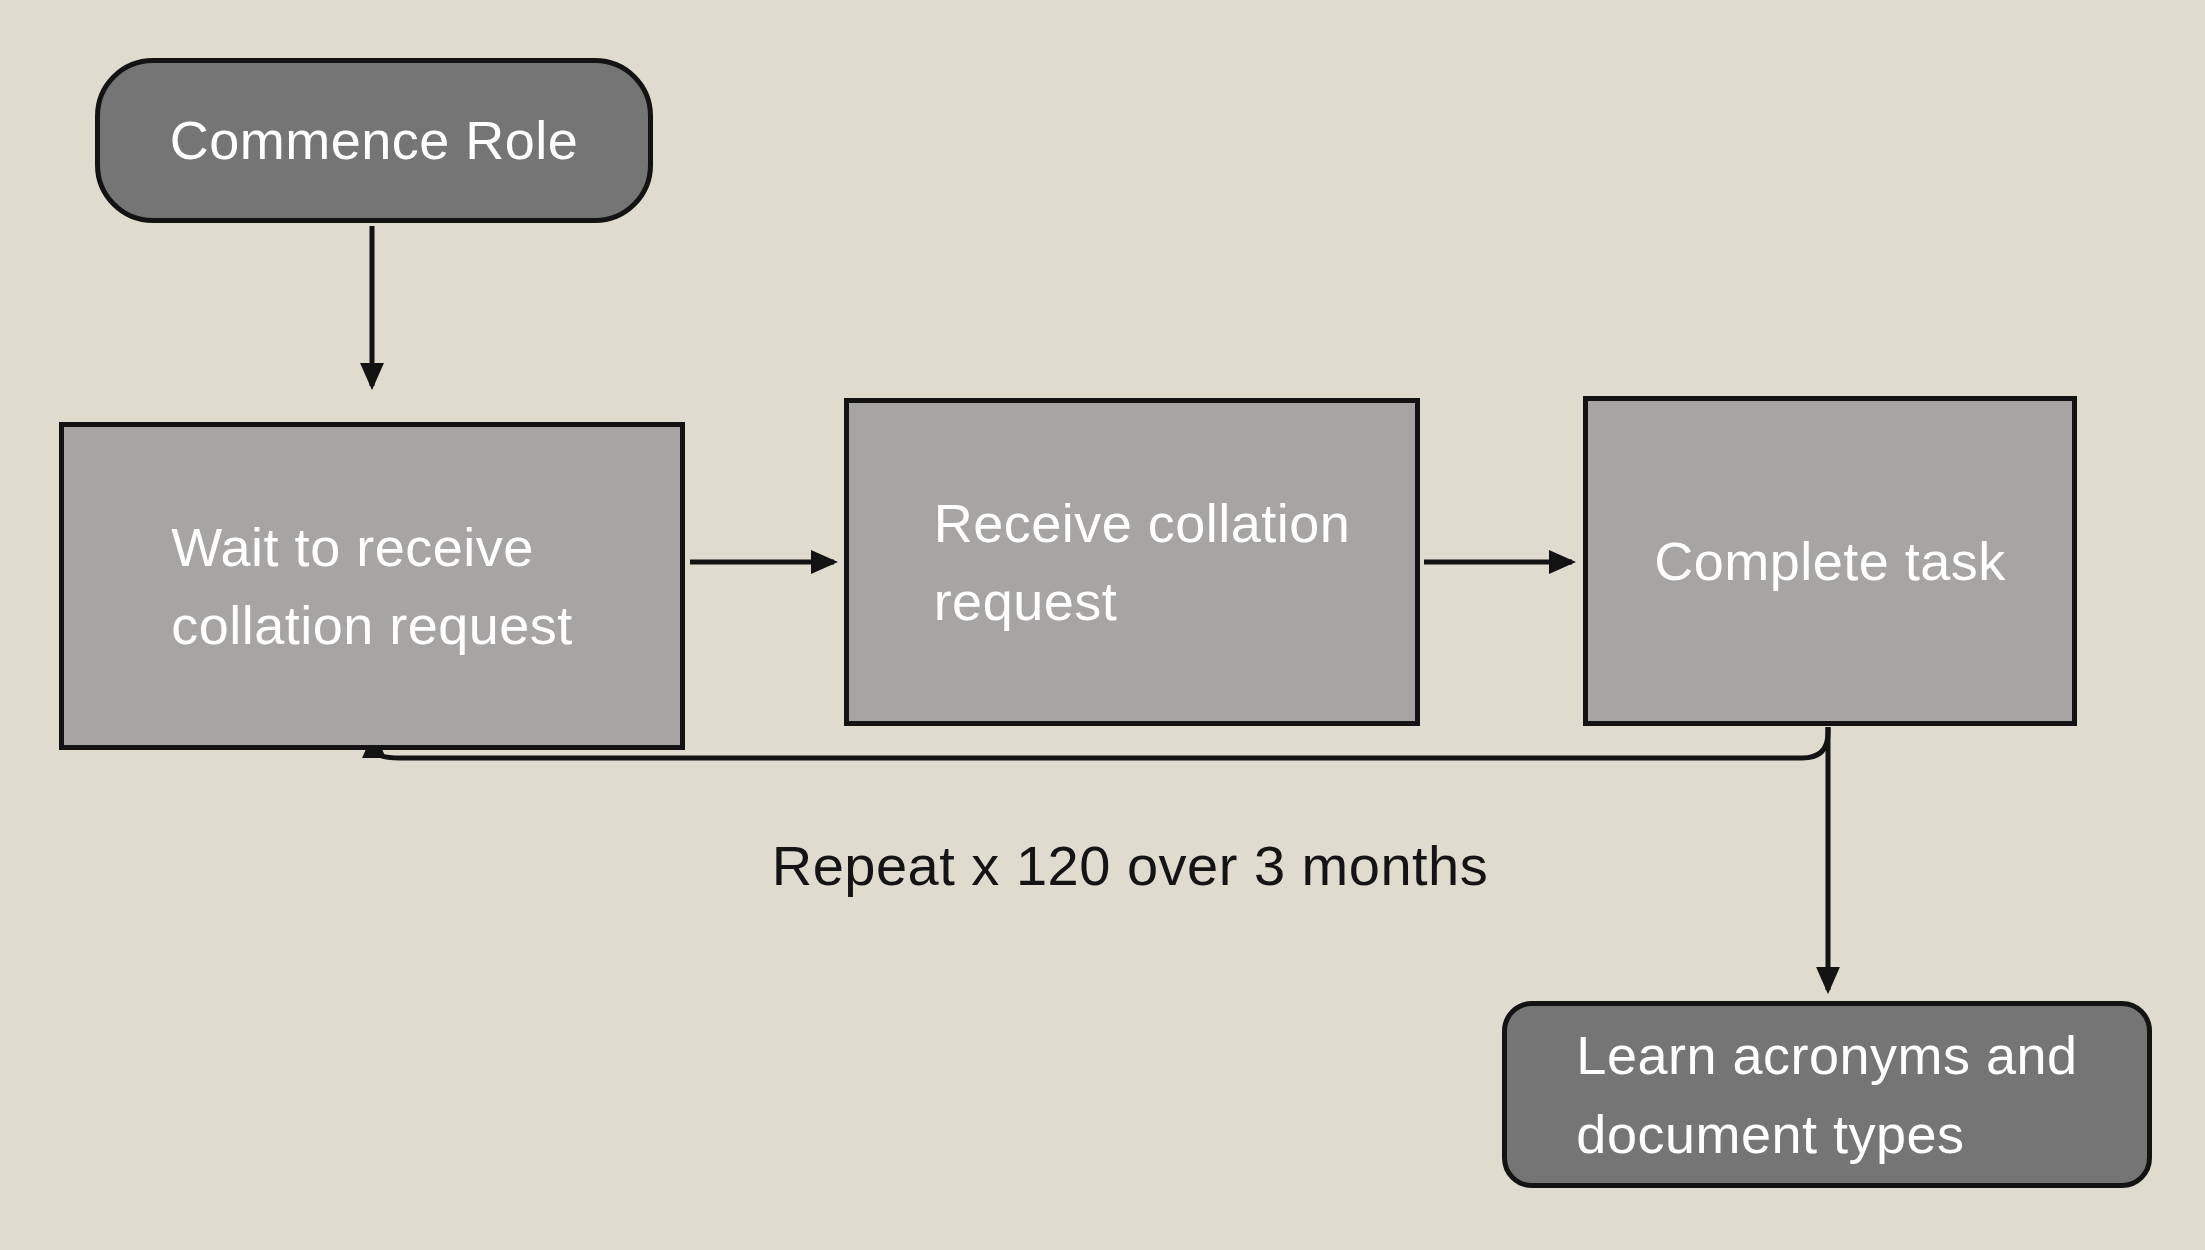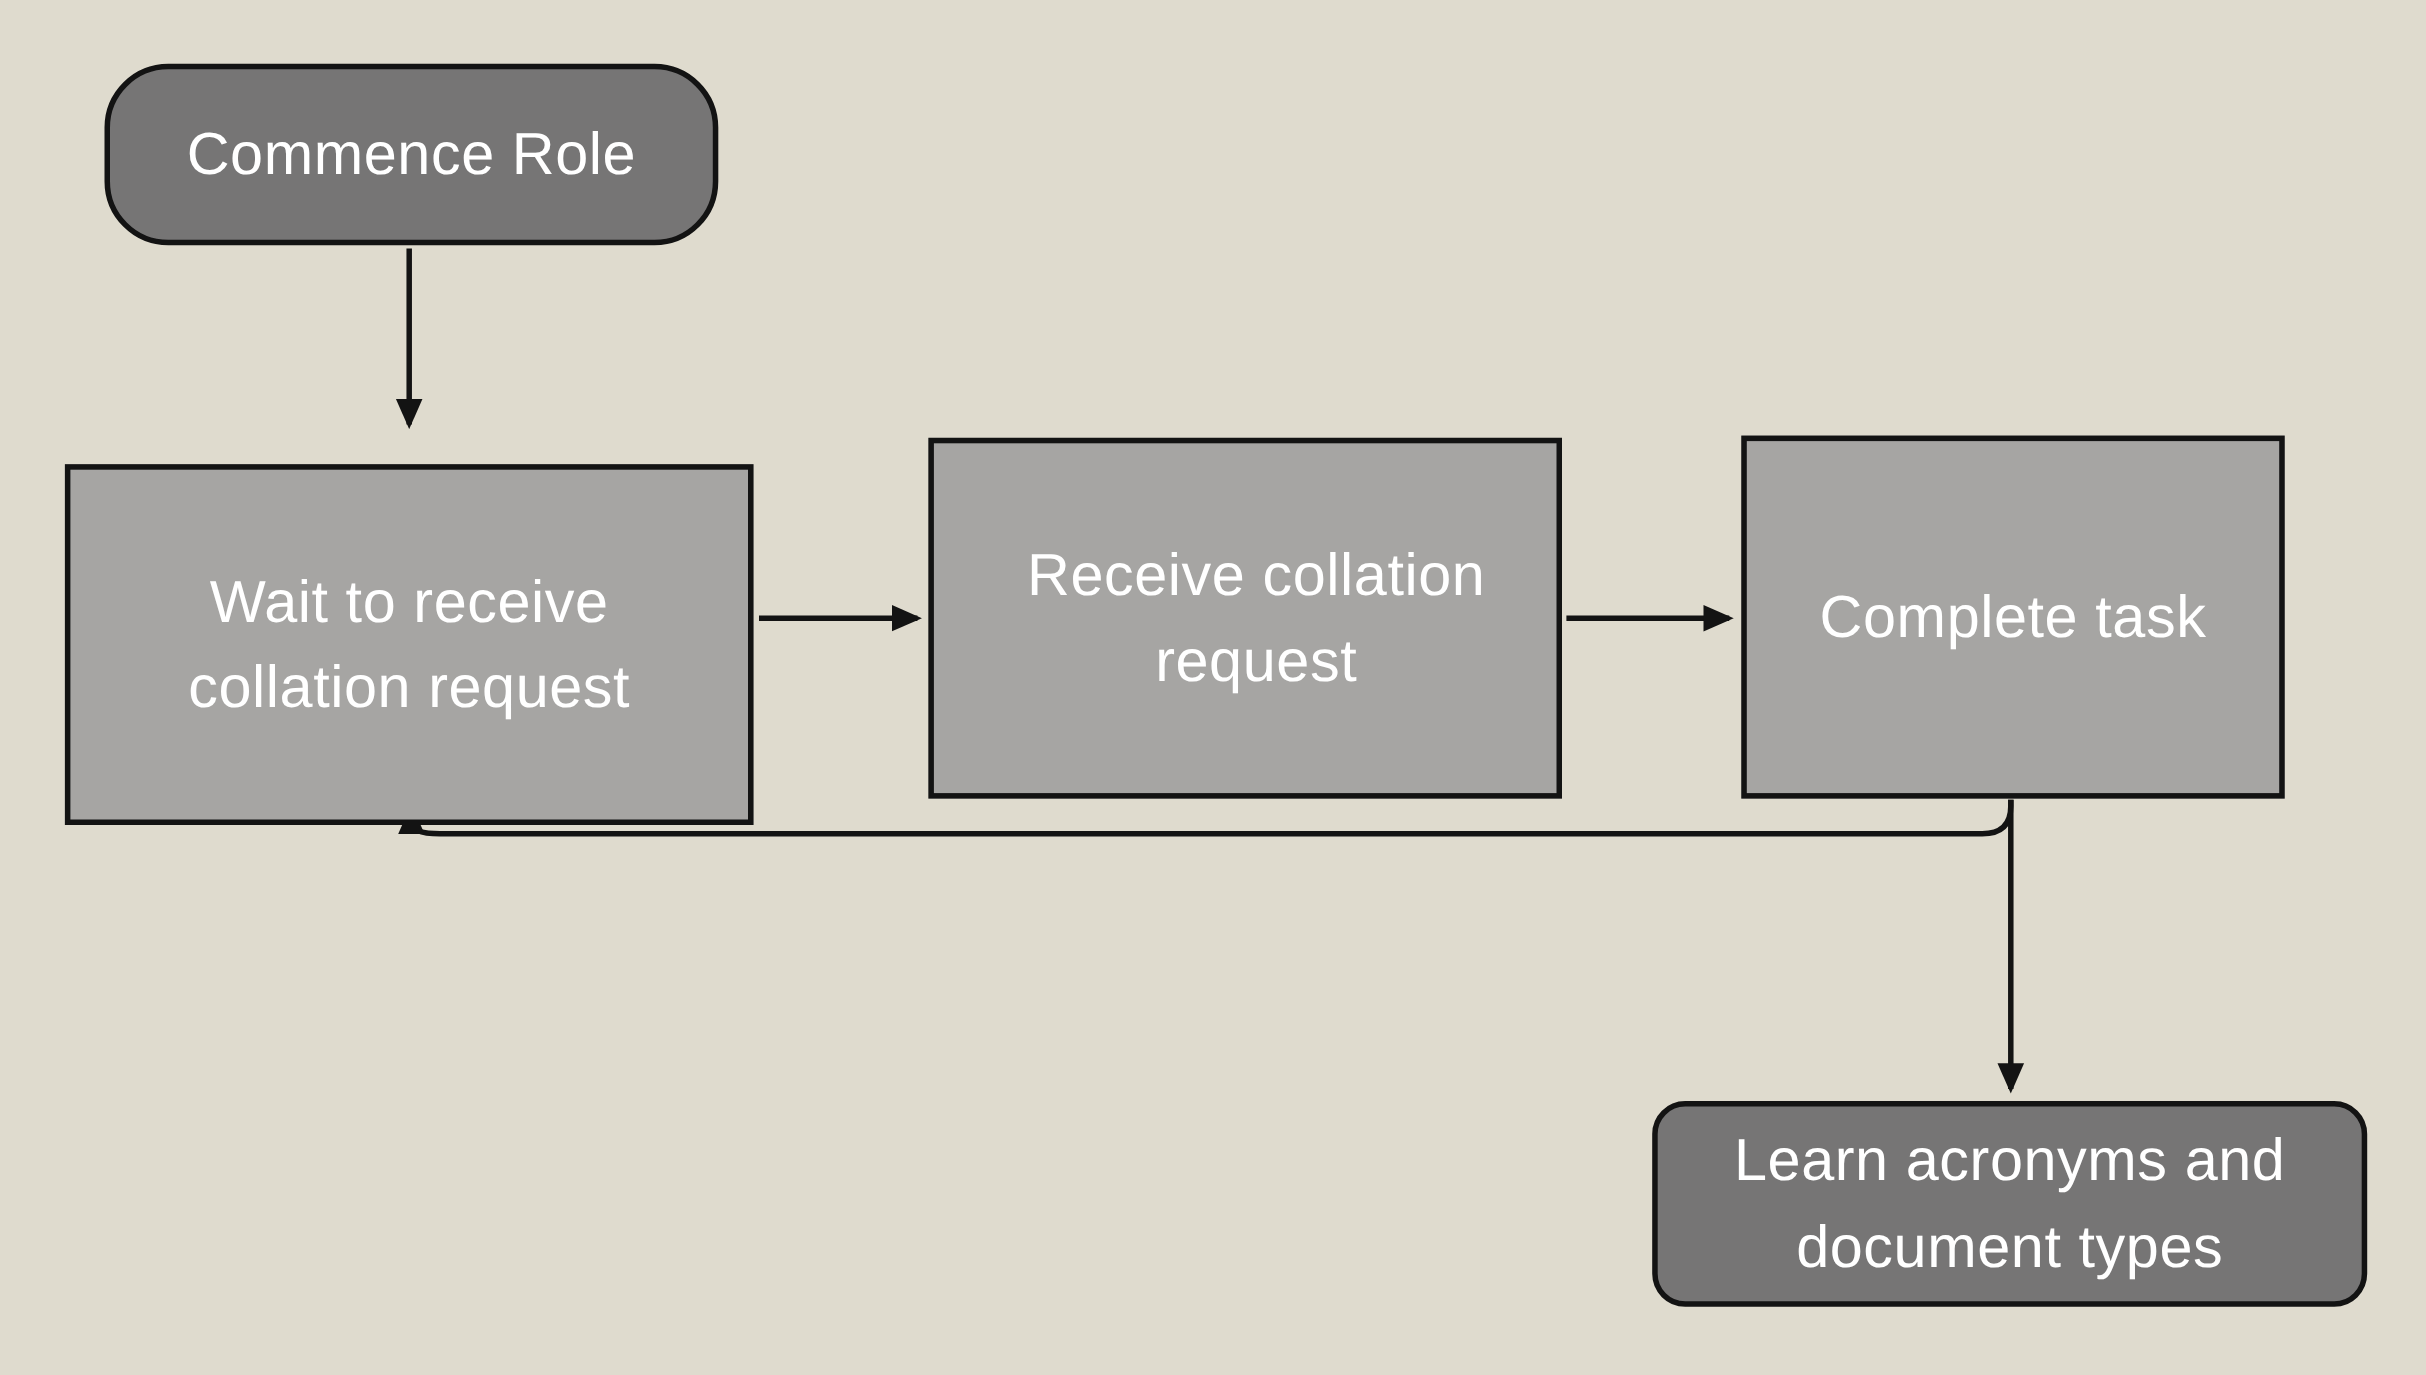--- a/index.html
+++ b/index.html
@@ -25,21 +25,21 @@
   }
   .arrows path{
     stroke:var(--line);stroke-width:5;fill:none;
   }
   .arrows marker path{
     fill:var(--line);stroke:none;
   }
   .node{
     position:absolute;box-sizing:border-box;
     display:flex;align-items:center;justify-content:center;
-    text-align:center;color:var(--node-text);
+    color:var(--node-text);
     border:5px solid var(--line);
   }
   .node .node-label{
     white-space:pre-line;
     font-size:54px;line-height:1.45;
     letter-spacing:0.5px;
   }
   .process{background:var(--process-fill);}
   .terminator{background:var(--terminator-fill);border-radius:60px;}
   .n-start{left:95px;top:58px;width:558px;height:165px;border-radius:58px;}
@@ -87,14 +87,15 @@
 
   <div class="node process n-complete">
     <span class="node-label">Complete task</span>
   </div>
 
   <div class="node terminator n-learn">
     <span class="node-label">Learn acronyms and
 document types</span>
   </div>
 
+  <div class="annotation">Repeat x 120 over 3 months</div>
 
 </div>
 
 </body></html>

